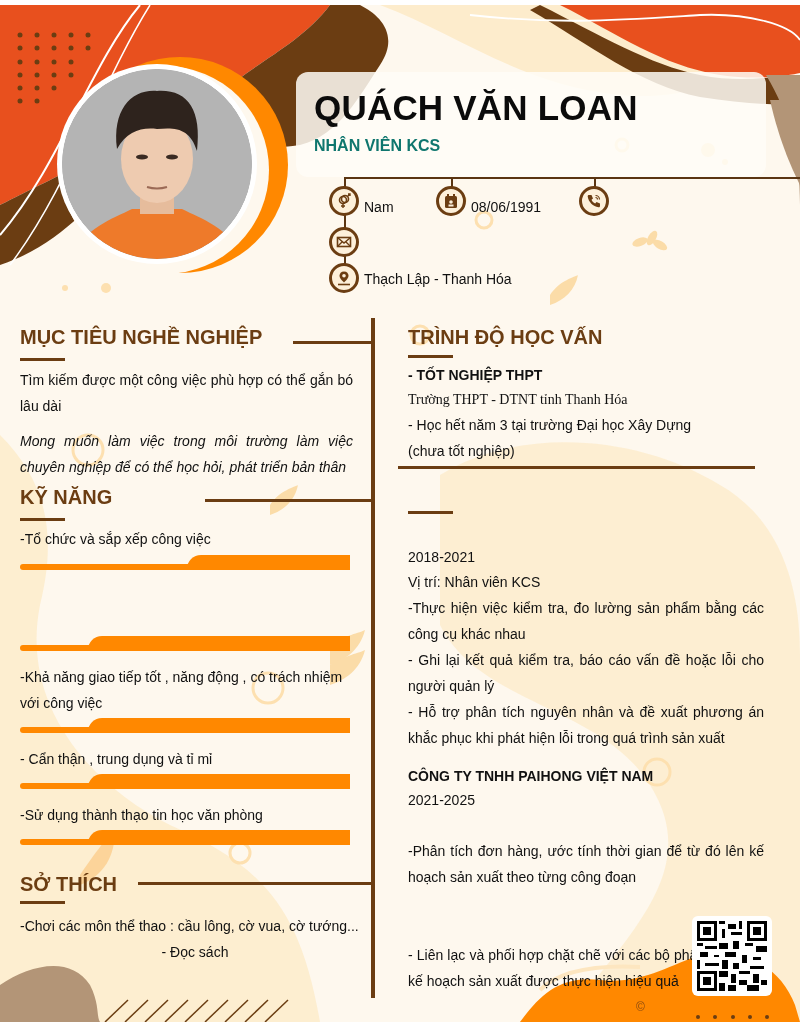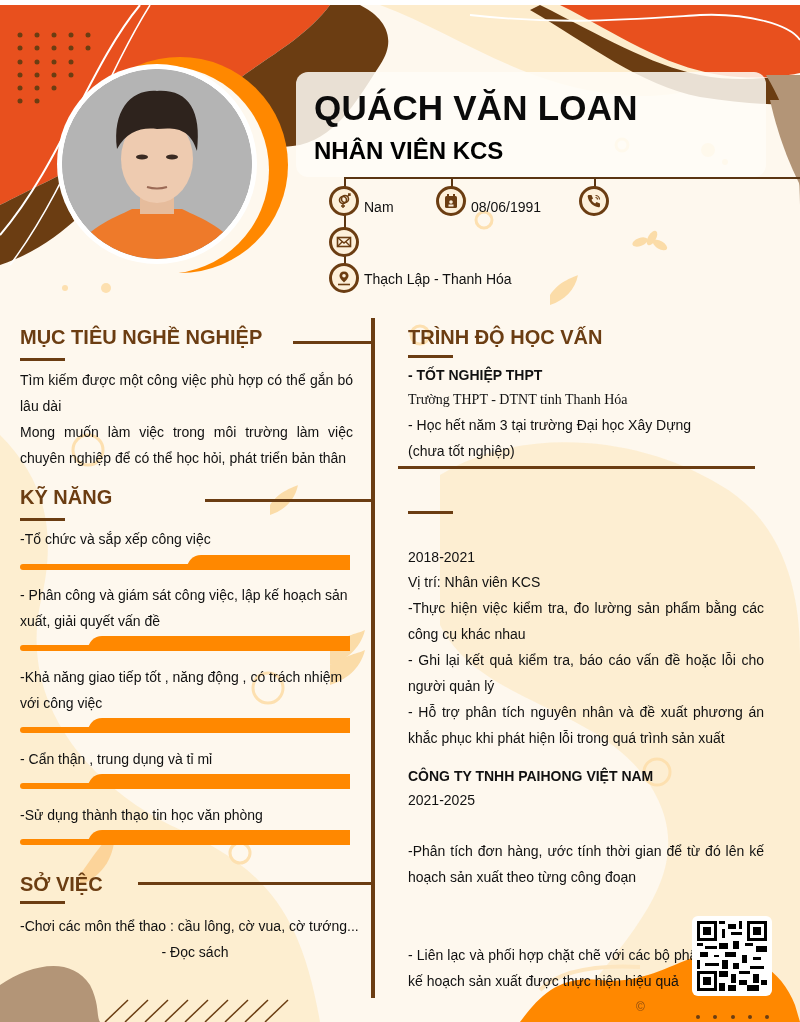--- a/index.html
+++ b/index.html
@@ -3,21 +3,21 @@
 <meta charset="utf-8">
 <style>
   * { box-sizing: border-box; margin: 0; padding: 0; }
   html, body { width: 800px; height: 1022px; overflow: hidden; background: #ffffff; }
   body { font-family: "Liberation Sans", sans-serif; color: #111; position: relative; }
   .page { position: absolute; left: 0; top: 5px; width: 800px; height: 1017px; background: #fef8ee; overflow: hidden; padding-left: 23px; }
   .deco { position: absolute; left: 0; top: 0; width: 800px; height: 1017px; pointer-events: none; }
   .abs { position: absolute; }
 
   .name { left: 314px; top: 83px; font-size: 35px; font-weight: bold; color: #0b0b0b; letter-spacing: 0.2px; white-space: nowrap; }
-  .title { left: 314px; top: 132px; font-size: 24px; font-weight: bold; color: #000000; white-space: nowrap; }
+  .title { left: 314px; top: 132px; font-size: 16px; font-weight: bold; color: #0f766e; white-space: nowrap; }
   .header-card { left: 296px; top: 67px; width: 470px; height: 105px; background: rgba(255,253,247,0.85); border-radius: 12px; }
 
   .contact-line { background: #5b3512; }
   .ci { position: absolute; width: 30px; height: 30px; border-radius: 50%; border: 3px solid #6b3d12; background: #fdf0da; display: flex; align-items: center; justify-content: center; }
   .ci svg { width: 16px; height: 16px; }
   .ct { position: absolute; font-size: 14px; color: #111; white-space: nowrap; }
 
   .sec-title { position: absolute; font-size: 20px; font-weight: bold; color: #6b3d12; white-space: nowrap; }
   .sec-under { position: absolute; height: 3px; width: 45px; background: #6b3d12; }
   .rule { position: absolute; height: 3px; background: #6b3d12; }
@@ -221,47 +221,46 @@
       </svg>
   </div>
   <div class="ct" style="left:364px; top:266px;">Thạch Lập - Thanh Hóa</div>
 
   <div class="vrule" style="left:371px; top:313px; height:680px;"></div>
 
   <div class="sec-title" style="left:20px; top:321px;">MỤC TIÊU NGHỀ NGHIỆP</div>
   <div class="rule" style="left:293px; top:336px; width:80px;"></div>
   <div class="sec-under" style="left:20px; top:353px;"></div>
   <div class="txt just" style="left:20px; top:362px; width:333px;">Tìm kiếm được một công việc phù hợp có thể gắn bó lâu dài</div>
-  <div class="txt just" style="left:20px; top:414px; width:333px;">Mong muốn làm việc trong môi trường làm việc chuyên nghiệp để có thể học hỏi, phát triển bản thân</div>
+  <div class="txt just" style="left:20px; top:423px; width:333px;font-style:italic;">Mong muốn làm việc trong môi trường làm việc chuyên nghiệp để có thể học hỏi, phát triển bản thân</div>
 
   <div class="sec-title" style="left:20px; top:481px;">KỸ NĂNG</div>
   <div class="rule" style="left:205px; top:494px; width:168px;"></div>
   <div class="sec-under" style="left:20px; top:513px;"></div>
 
   <div class="txt" style="left:20px; top:521px; width:333px;">-Tổ chức và sắp xếp công việc</div>
   <div class="bar-thin" style="left:20px; top:559px; width:330px;"></div>
   <div class="bar-thick" style="left:187px; top:550px; width:163px;"></div>
 
-  <div class="txt" style="left:20px; top:577px; width:333px;">- Phân công và giám sát công việc, lập kế hoạch sản xuất, giải quyết vấn đề</div>
   <div class="bar-thin" style="left:20px; top:640px; width:330px;"></div>
   <div class="bar-thick" style="left:88px; top:631px; width:262px;"></div>
 
   <div class="txt" style="left:20px; top:659px; width:333px;">-Khả năng giao tiếp tốt , năng động , có trách nhiệm với công việc</div>
   <div class="bar-thin" style="left:20px; top:722px; width:330px;"></div>
   <div class="bar-thick" style="left:88px; top:713px; width:262px;"></div>
 
   <div class="txt" style="left:20px; top:741px; width:333px;">- Cẩn thận , trung dụng và tỉ mỉ</div>
   <div class="bar-thin" style="left:20px; top:778px; width:330px;"></div>
   <div class="bar-thick" style="left:88px; top:769px; width:262px;"></div>
 
   <div class="txt" style="left:20px; top:797px; width:333px;">-Sử dụng thành thạo tin học văn phòng</div>
   <div class="bar-thin" style="left:20px; top:834px; width:330px;"></div>
   <div class="bar-thick" style="left:88px; top:825px; width:262px;"></div>
 
-  <div class="sec-title" style="left:20px; top:868px;">SỞ VIỆC</div>
+  <div class="sec-title" style="left:20px; top:868px;">SỞ THÍCH</div>
   <div class="rule" style="left:138px; top:877px; width:235px;"></div>
   <div class="sec-under" style="left:20px; top:896px;"></div>
   <div class="txt" style="left:20px; top:908px; width:350px;">-Chơi các môn thể thao : cầu lông, cờ vua, cờ tướng...</div>
   <div class="txt" style="left:20px; top:934px; width:350px;text-align:center;">- Đọc sách</div>
 
   <div class="sec-title" style="left:408px; top:321px;">TRÌNH ĐỘ HỌC VẤN</div>
   <div class="sec-under" style="left:408px; top:350px;"></div>
   <div class="txt bold" style="left:408px; top:357px;">- TỐT NGHIỆP THPT</div>
   <div class="txt" style="left:408px; top:382px;font-family:Liberation Serif, serif;">Trường THPT - DTNT tỉnh Thanh Hóa</div>
   <div class="txt" style="left:408px; top:407px;">- Học hết năm 3 tại trường Đại học Xây Dựng</div>

